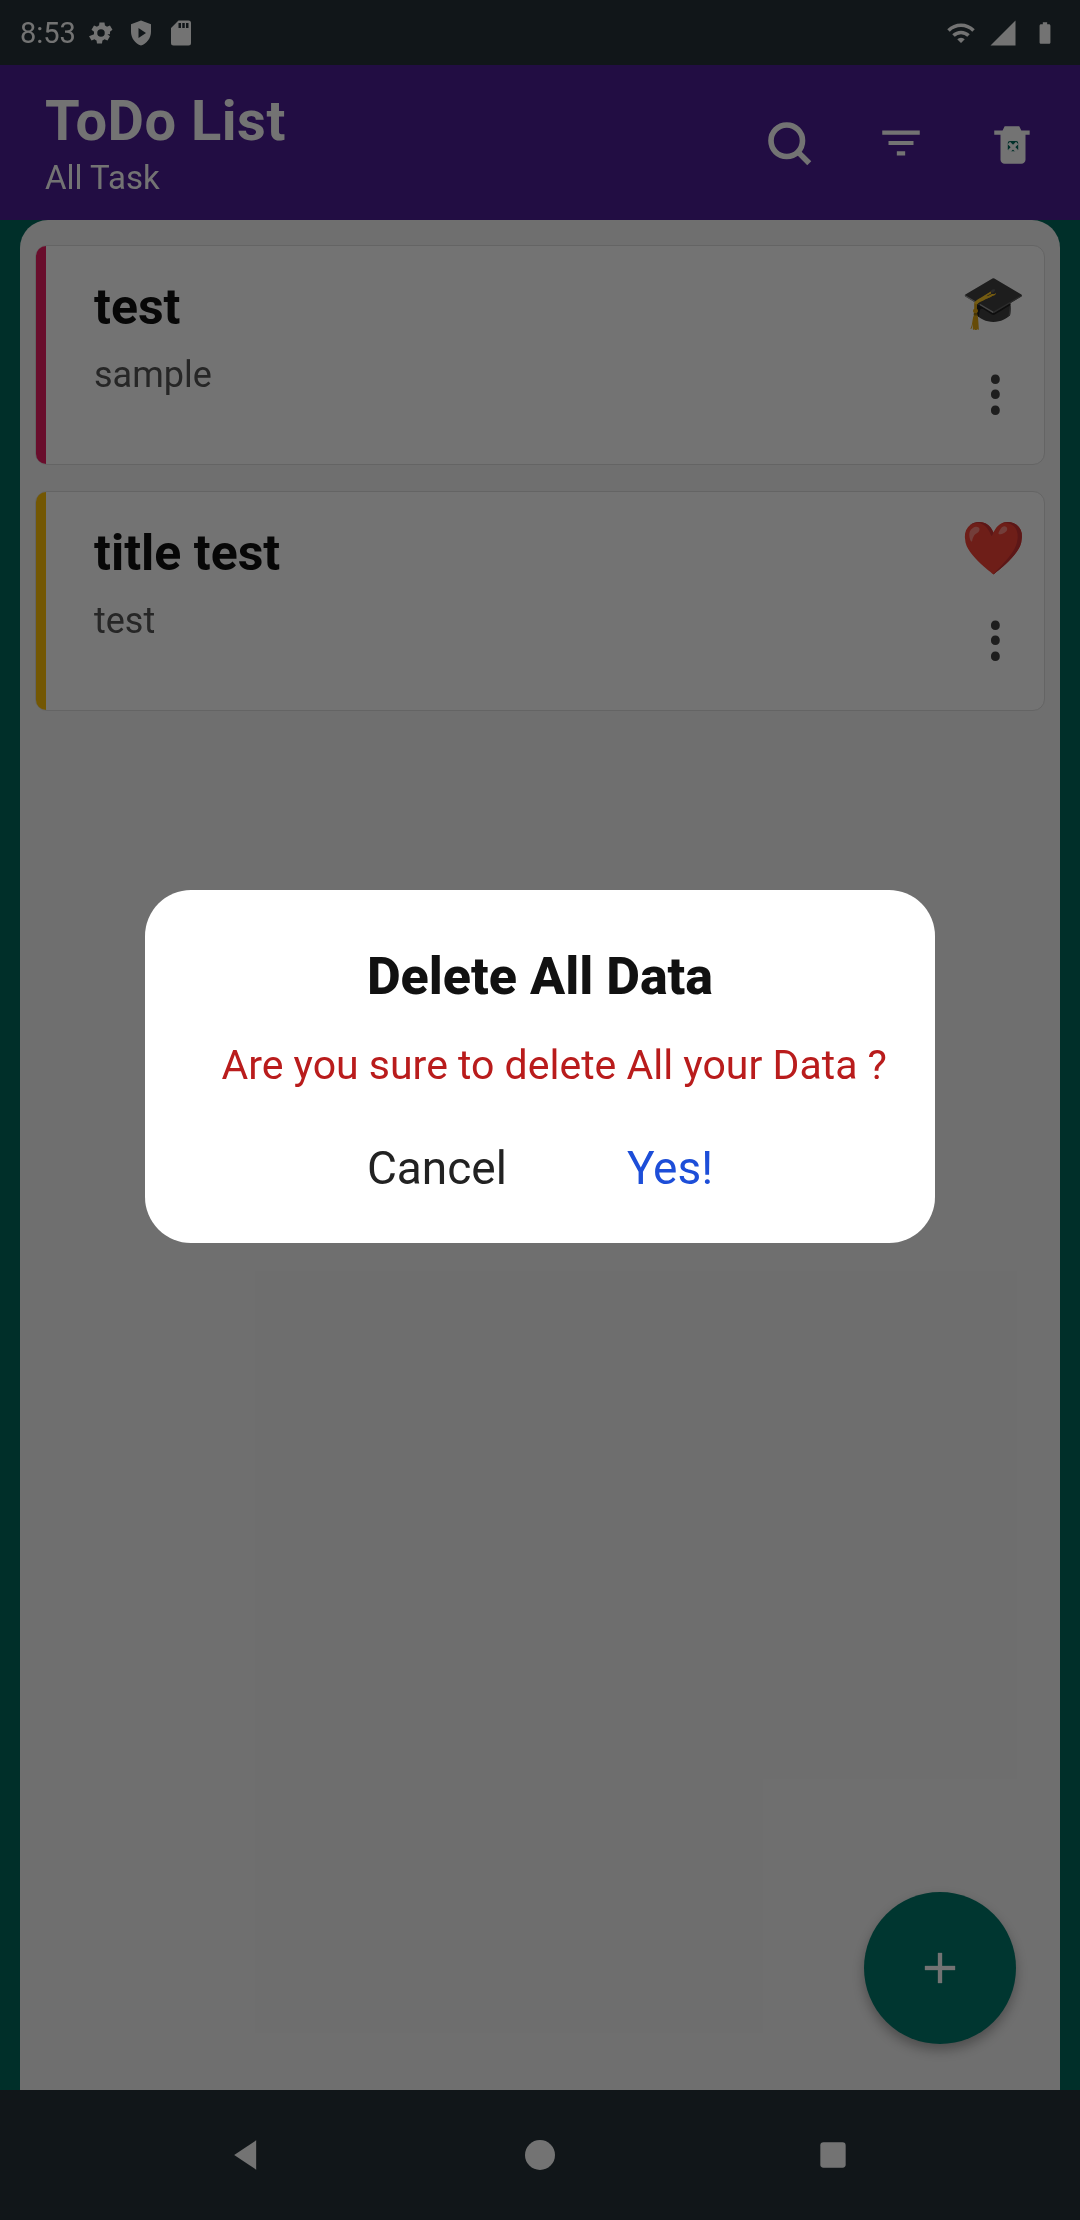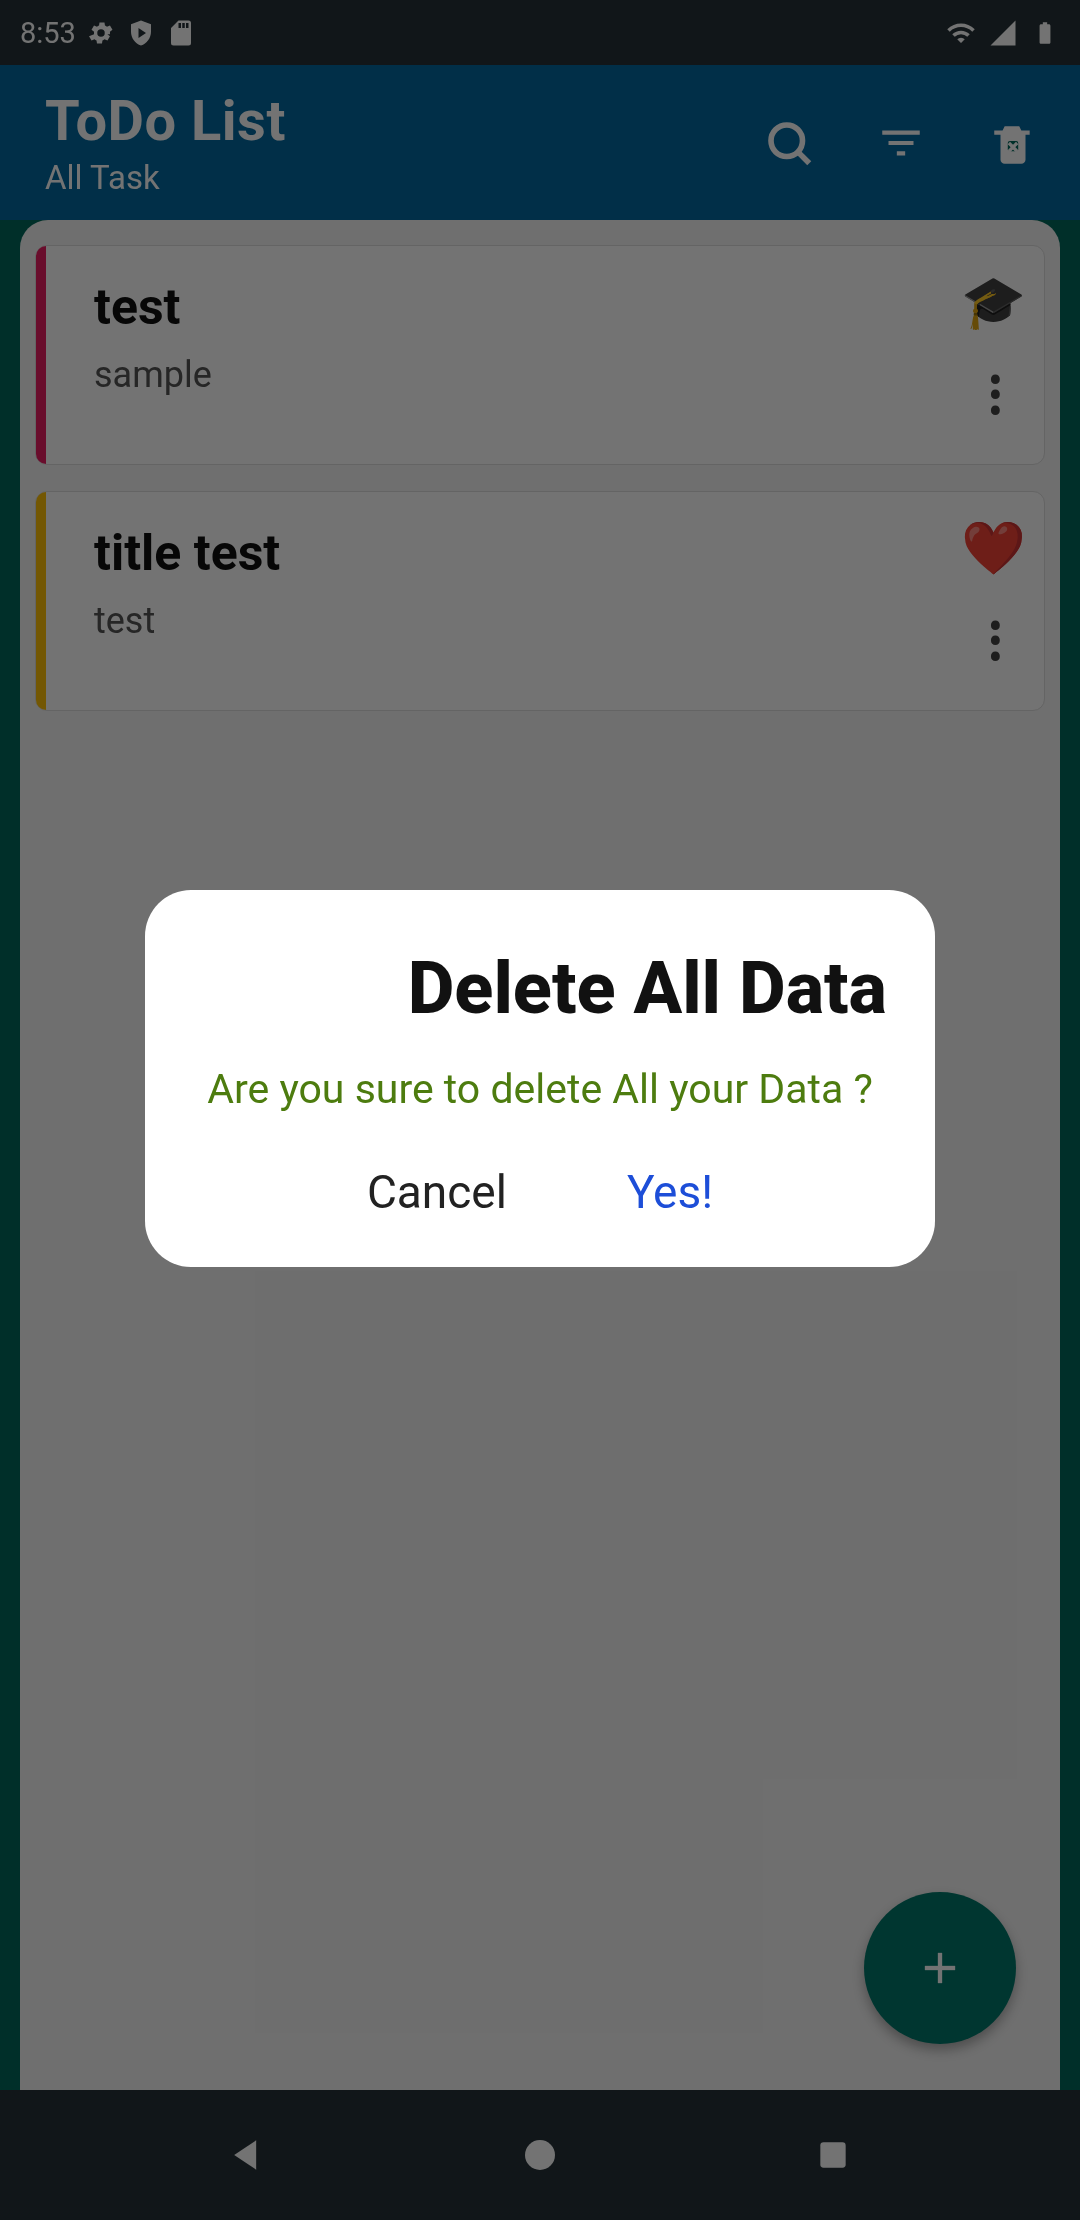--- a/index.html
+++ b/index.html
@@ -47,21 +47,21 @@
       top: 65px;
       left: 0;
       right: 0;
       bottom: 130px;
       background: #00695C;
       display: flex;
       flex-direction: column;
     }
     .app-bar {
       height: 155px;
-      background: #0369a1;
+      background: #4c1d95;
       display: flex;
       align-items: center;
       padding: 0 40px 0 45px;
       color: #fff;
     }
     .app-title-block {
       flex: 1;
     }
     .app-title {
       font-size: 56px;
@@ -192,29 +192,29 @@
       left: 50%;
       top: 890px;
       transform: translateX(-50%);
       width: 790px;
       background: #fff;
       border-radius: 46px;
       z-index: 20;
       padding: 56px 48px 48px;
     }
     .dialog-title {
-      font-size: 72px;
+      font-size: 52px;
       font-weight: 800;
-      text-align: right;
+      text-align: center;
       color: #111;
     }
     .dialog-message {
       font-size: 41px;
-      text-align: center;
-      color: #4d7c0f;
+      text-align: right;
+      color: #b91c1c;
       margin-top: 34px;
     }
     .dialog-actions {
       display: flex;
       justify-content: center;
       gap: 120px;
       margin-top: 52px;
     }
     .dialog-btn {
       font-size: 46px;

